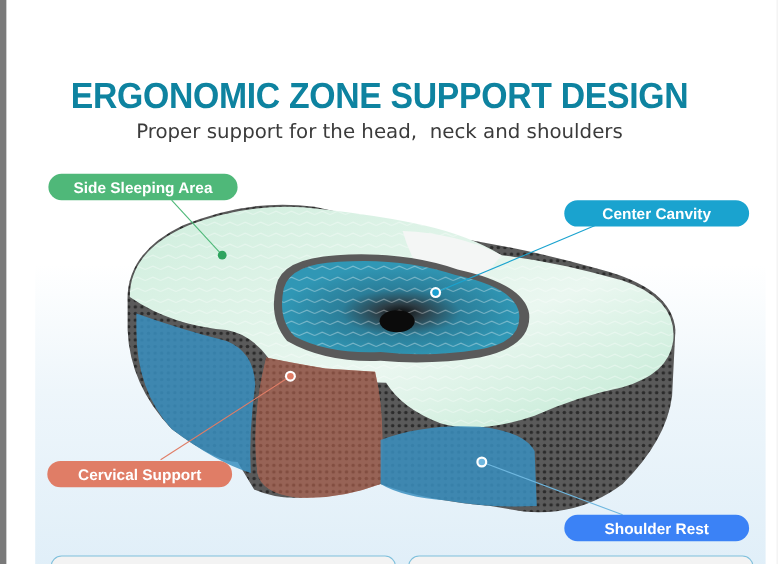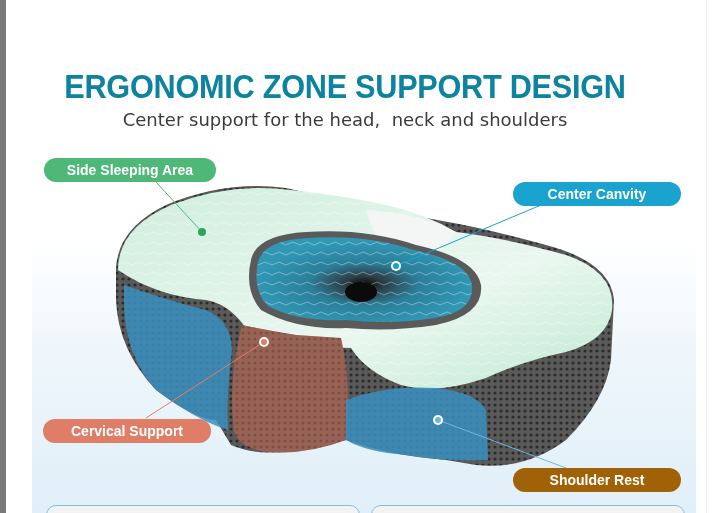--- a/index.html
+++ b/index.html
@@ -36,40 +36,40 @@
       white-space: pre;
     }
     .pill {
       position: absolute; height: 24px; border-radius: 12px; color: #ffffff;
       font-family: "Liberation Sans", sans-serif; font-weight: bold; font-size: 14px;
       line-height: 24px; text-align: center;
     }
     .pill.green { background: #4fb879; left: 38px; top: 158px; width: 172px; }
     .pill.blue { background: #1aa3cf; left: 507px; top: 182px; width: 168px; }
     .pill.orange { background: #e07d66; left: 37px; top: 419px; width: 168px; }
-    .pill.lightblue { background: #a16207; left: 507px; top: 468px; width: 168px; }
+    .pill.lightblue { background: #3b82f6; left: 507px; top: 468px; width: 168px; }
     .bottom-box {
       position: absolute; top: 505px; height: 30px;
       border: 1.5px solid #7fc0dc; border-radius: 10px;
       background: #f3f3f3;
     }
     .bottom-box.a { left: 40px; width: 312px; }
     .bottom-box.b { left: 365px; width: 312px; }
     svg.pillow { position: absolute; left: 0; top: 0; }
   </style>
 </head>
 <body>
 
 <div class="left-border"></div>
 
 <div class="canvas">
   <div class="bg-panel"></div>
 
   <div class="title">ERGONOMIC ZONE SUPPORT DESIGN</div>
-  <div class="subtitle">Center support for the head,  neck and shoulders</div>
+  <div class="subtitle">Proper support for the head,  neck and shoulders</div>
 
   <svg class="pillow" width="700" height="513" viewBox="0 0 700 513">
     <defs>
       <pattern id="mesh" width="6" height="6" patternUnits="userSpaceOnUse">
         <rect width="6" height="6" fill="#5a5a5a"></rect>
         <circle cx="3" cy="3" r="1.6" fill="#2b2b2b"></circle>
       </pattern>
       <pattern id="weave" width="14" height="10" patternUnits="userSpaceOnUse">
         <path d="M0 5 L7 2 L14 5" stroke="#ffffff" stroke-opacity="0.35" fill="none" stroke-width="1"></path>
       </pattern>

